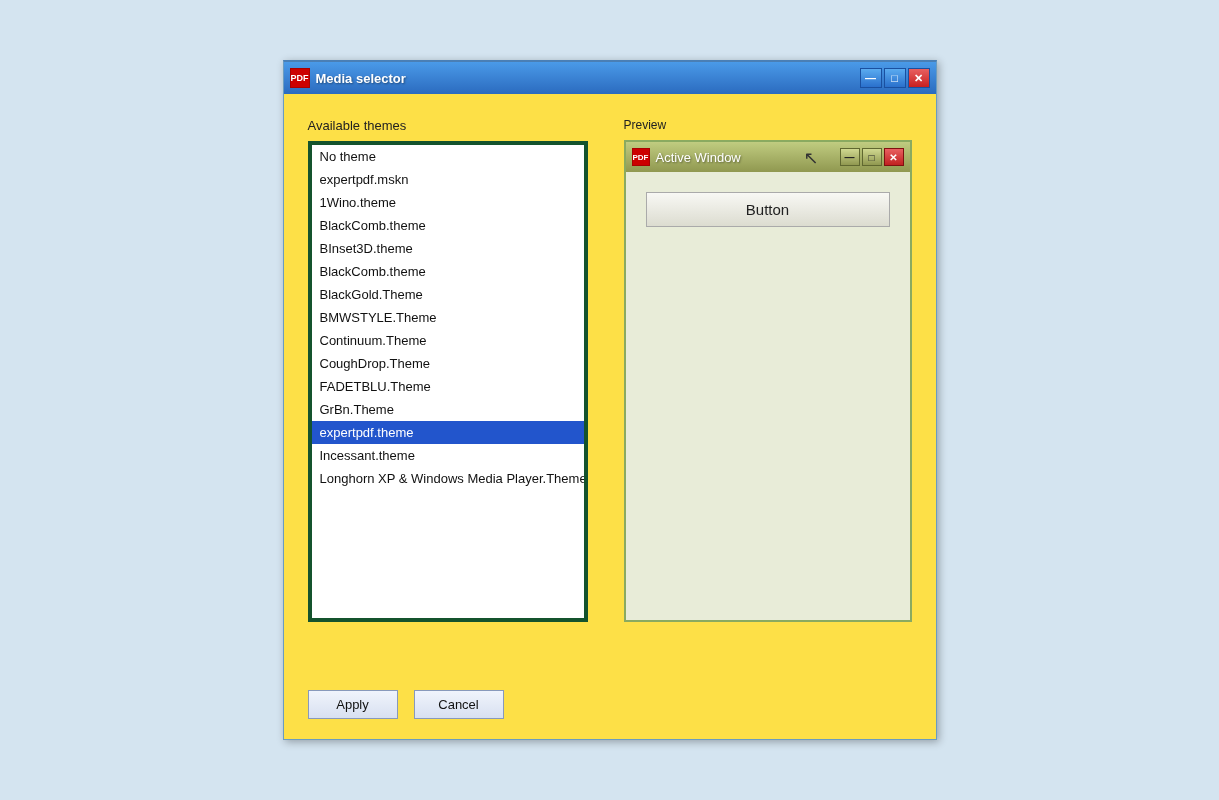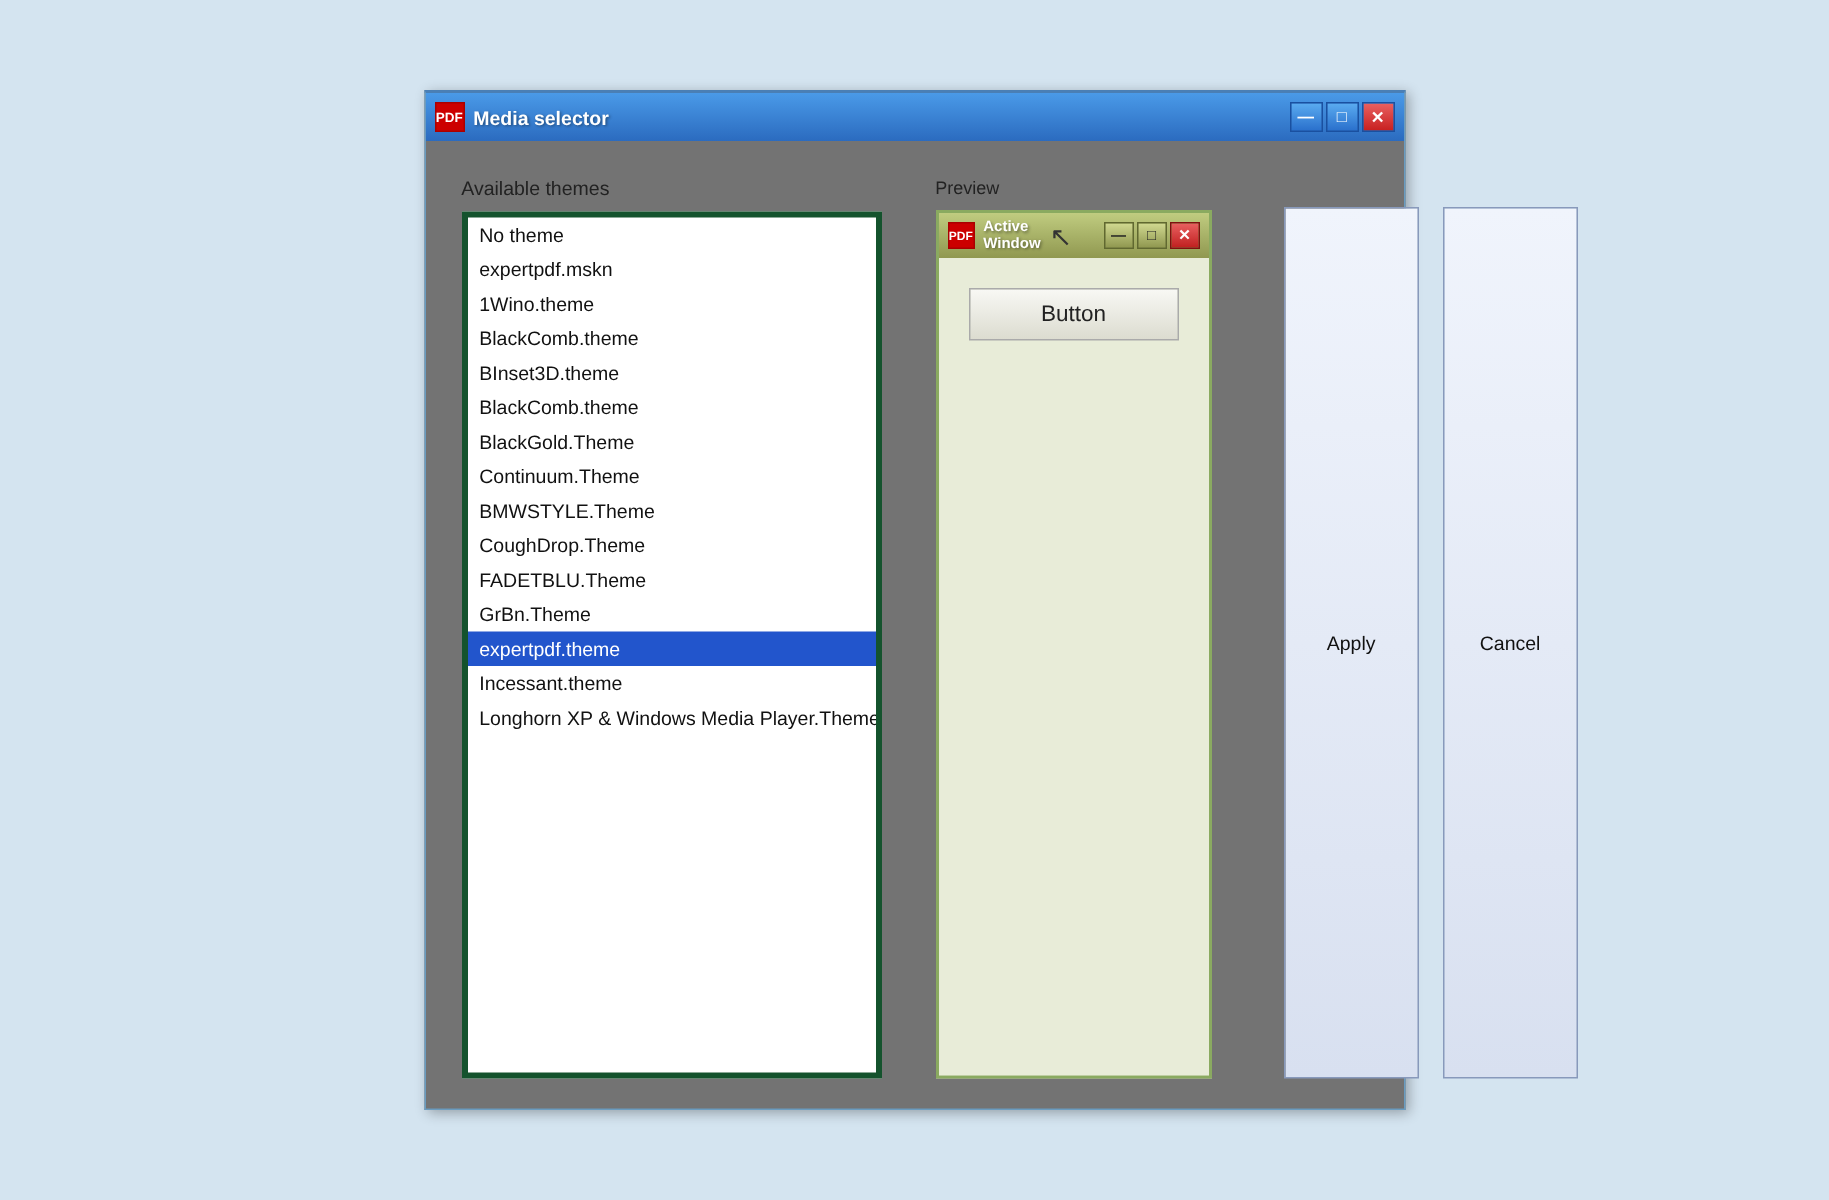--- a/index.html
+++ b/index.html
@@ -11,21 +11,21 @@
       font-family: Tahoma, Arial, sans-serif;
       font-size: 13px;
       display: flex;
       align-items: center;
       justify-content: center;
     }
 
     .window {
       width: 654px;
       height: 680px;
-      background: #737373;
+      background: #fde047;
       border: 1px solid #6a9cc0;
       border-top: 2px solid #4a7fb5;
       box-shadow: 2px 2px 8px rgba(0,0,0,0.3);
       display: flex;
       flex-direction: column;
     }
 
     .title-bar {
       height: 32px;
       background: linear-gradient(to bottom, #4a9ae8 0%, #2b6bbf 100%);
@@ -77,21 +77,21 @@
     }
 
     .tb-btn.close {
       background: linear-gradient(to bottom, #e86060 0%, #c82020 100%);
     }
 
     .window-content {
       flex: 1;
       padding: 24px 24px 20px 24px;
       display: flex;
-      flex-direction: row;
+      flex-direction: column;
       gap: 48px;
     }
 
     .main-area {
       flex: 1;
       display: flex;
       gap: 36px;
     }
 
     .left-panel {
@@ -177,22 +177,22 @@
       justify-content: center;
       font-size: 9px;
       color: white;
       font-weight: bold;
       border: 1px solid #aa0000;
     }
 
     .preview-tb-text {
       flex: 1;
       color: white;
-      font-size: 10px;
-      font-weight: bold;
+      font-size: 13px;
+      font-weight: normal;
       text-shadow: 1px 1px 2px rgba(0,0,0,0.4);
     }
 
     .preview-tb-buttons {
       display: flex;
       gap: 2px;
     }
 
     .preview-tb-btn {
       width: 20px;
@@ -276,22 +276,22 @@
         <div class="theme-list-container">
           <div class="theme-list" id="theme-list">
             <div class="theme-list-inner" id="theme-list-inner">
             <div class="list-item">No theme</div>
                 <div class="list-item">expertpdf.mskn</div>
                 <div class="list-item">1Wino.theme</div>
                 <div class="list-item">BlackComb.theme</div>
                 <div class="list-item">BInset3D.theme</div>
                 <div class="list-item">BlackComb.theme</div>
                 <div class="list-item">BlackGold.Theme</div>
+                <div class="list-item">BMWSTYLE.Theme</div>
                 <div class="list-item">Continuum.Theme</div>
-                <div class="list-item">BMWSTYLE.Theme</div>
                 <div class="list-item">CoughDrop.Theme</div>
                 <div class="list-item">FADETBLU.Theme</div>
                 <div class="list-item">GrBn.Theme</div>
                 <div class="list-item selected">expertpdf.theme</div>
                 <div class="list-item">Incessant.theme</div>
                 <div class="list-item">Longhorn XP &amp; Windows Media Player.Theme</div>
               </div>
           </div>
         </div>
       </div>

